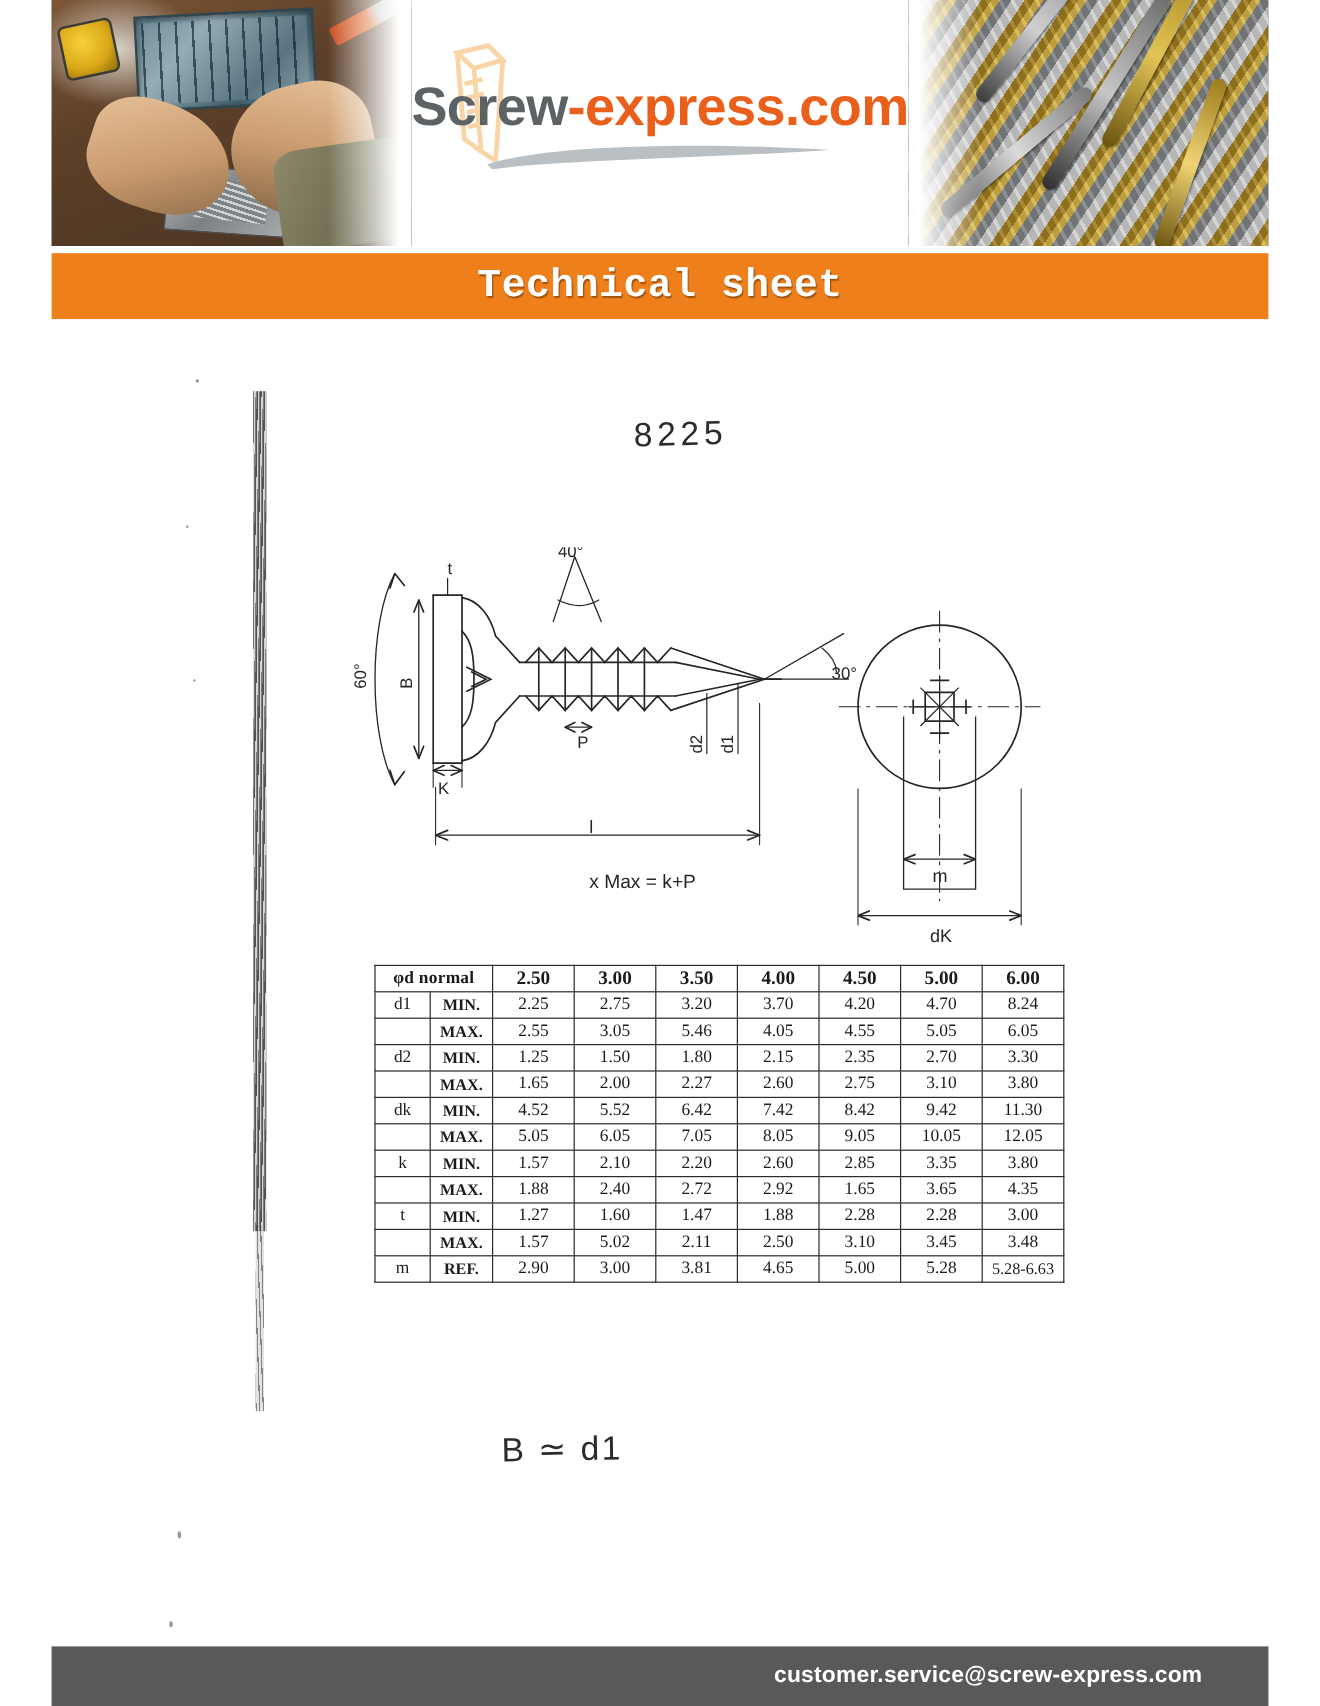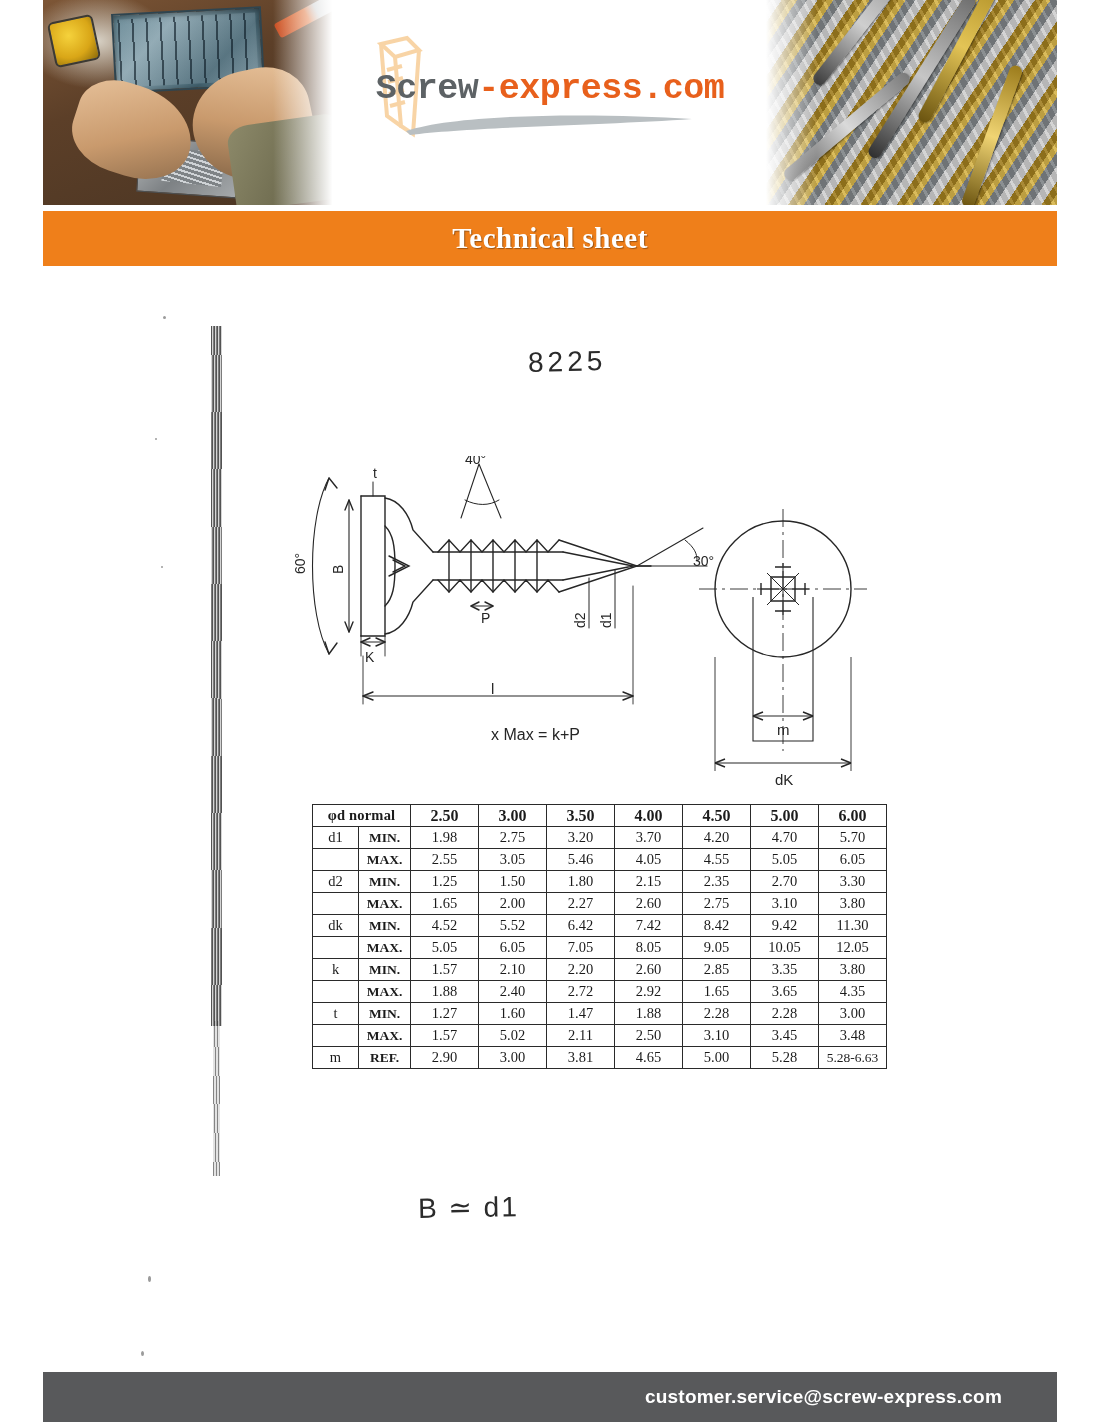--- a/index.html
+++ b/index.html
@@ -95,22 +95,22 @@
   .header-logo {
     flex: 1;
     position: relative;
     background: #ffffff;
     display: flex;
     align-items: center;
     justify-content: center;
   }
   .logo-wrap { position: relative; width: 100%; text-align: center; }
   .logo-text {
-    font-family: Liberation Mono, monospace;
-    font-size: 35px;
+    font-family: Liberation Sans, sans-serif;
+    font-size: 45px;
     font-weight: bold;
     letter-spacing: -0.5px;
     white-space: nowrap;
   }
   .logo-text .g1 { color: #5d6265; }
   .logo-text .g2 { color: #e8601c; }
   .logo-swoosh {
     position: relative;
     margin: 2px auto 0 auto;
     width: 300px; height: 26px;
@@ -150,22 +150,22 @@
   .banner {
     position: absolute;
     left: 43px; top: 211px;
     width: 1014px; height: 55px;
     background: #ef7f1a;
     display: flex;
     align-items: center;
     justify-content: center;
   }
   .banner-title {
-    font-family: Liberation Serif, serif;
-    font-size: 29px;
+    font-family: Liberation Mono, monospace;
+    font-size: 33px;
     font-weight: bold;
     color: #ffffff;
     text-shadow: 1px 1px 1px rgba(0,0,0,.35);
     letter-spacing: .5px;
   }
 
   
   .scan {
     position: absolute;
     left: 43px; top: 266px;
@@ -465,27 +465,27 @@
         <td class="vcol">3.50</td>
         <td class="vcol">4.00</td>
         <td class="vcol">4.50</td>
         <td class="vcol">5.00</td>
         <td class="vcol">6.00</td>
       </tr>
 
       <tr>
         <td class="lbl">d1</td>
         <td class="sub">MIN.</td>
-        <td>1.98</td>
+        <td>2.25</td>
         <td>2.75</td>
         <td>3.20</td>
         <td>3.70</td>
         <td>4.20</td>
         <td>4.70</td>
-        <td>5.70</td>
+        <td>8.24</td>
       </tr>
       <tr>
         <td class="lbl"></td>
         <td class="sub">MAX.</td>
         <td>2.55</td>
         <td>3.05</td>
         <td>5.46</td>
         <td>4.05</td>
         <td>4.55</td>
         <td>5.05</td>

